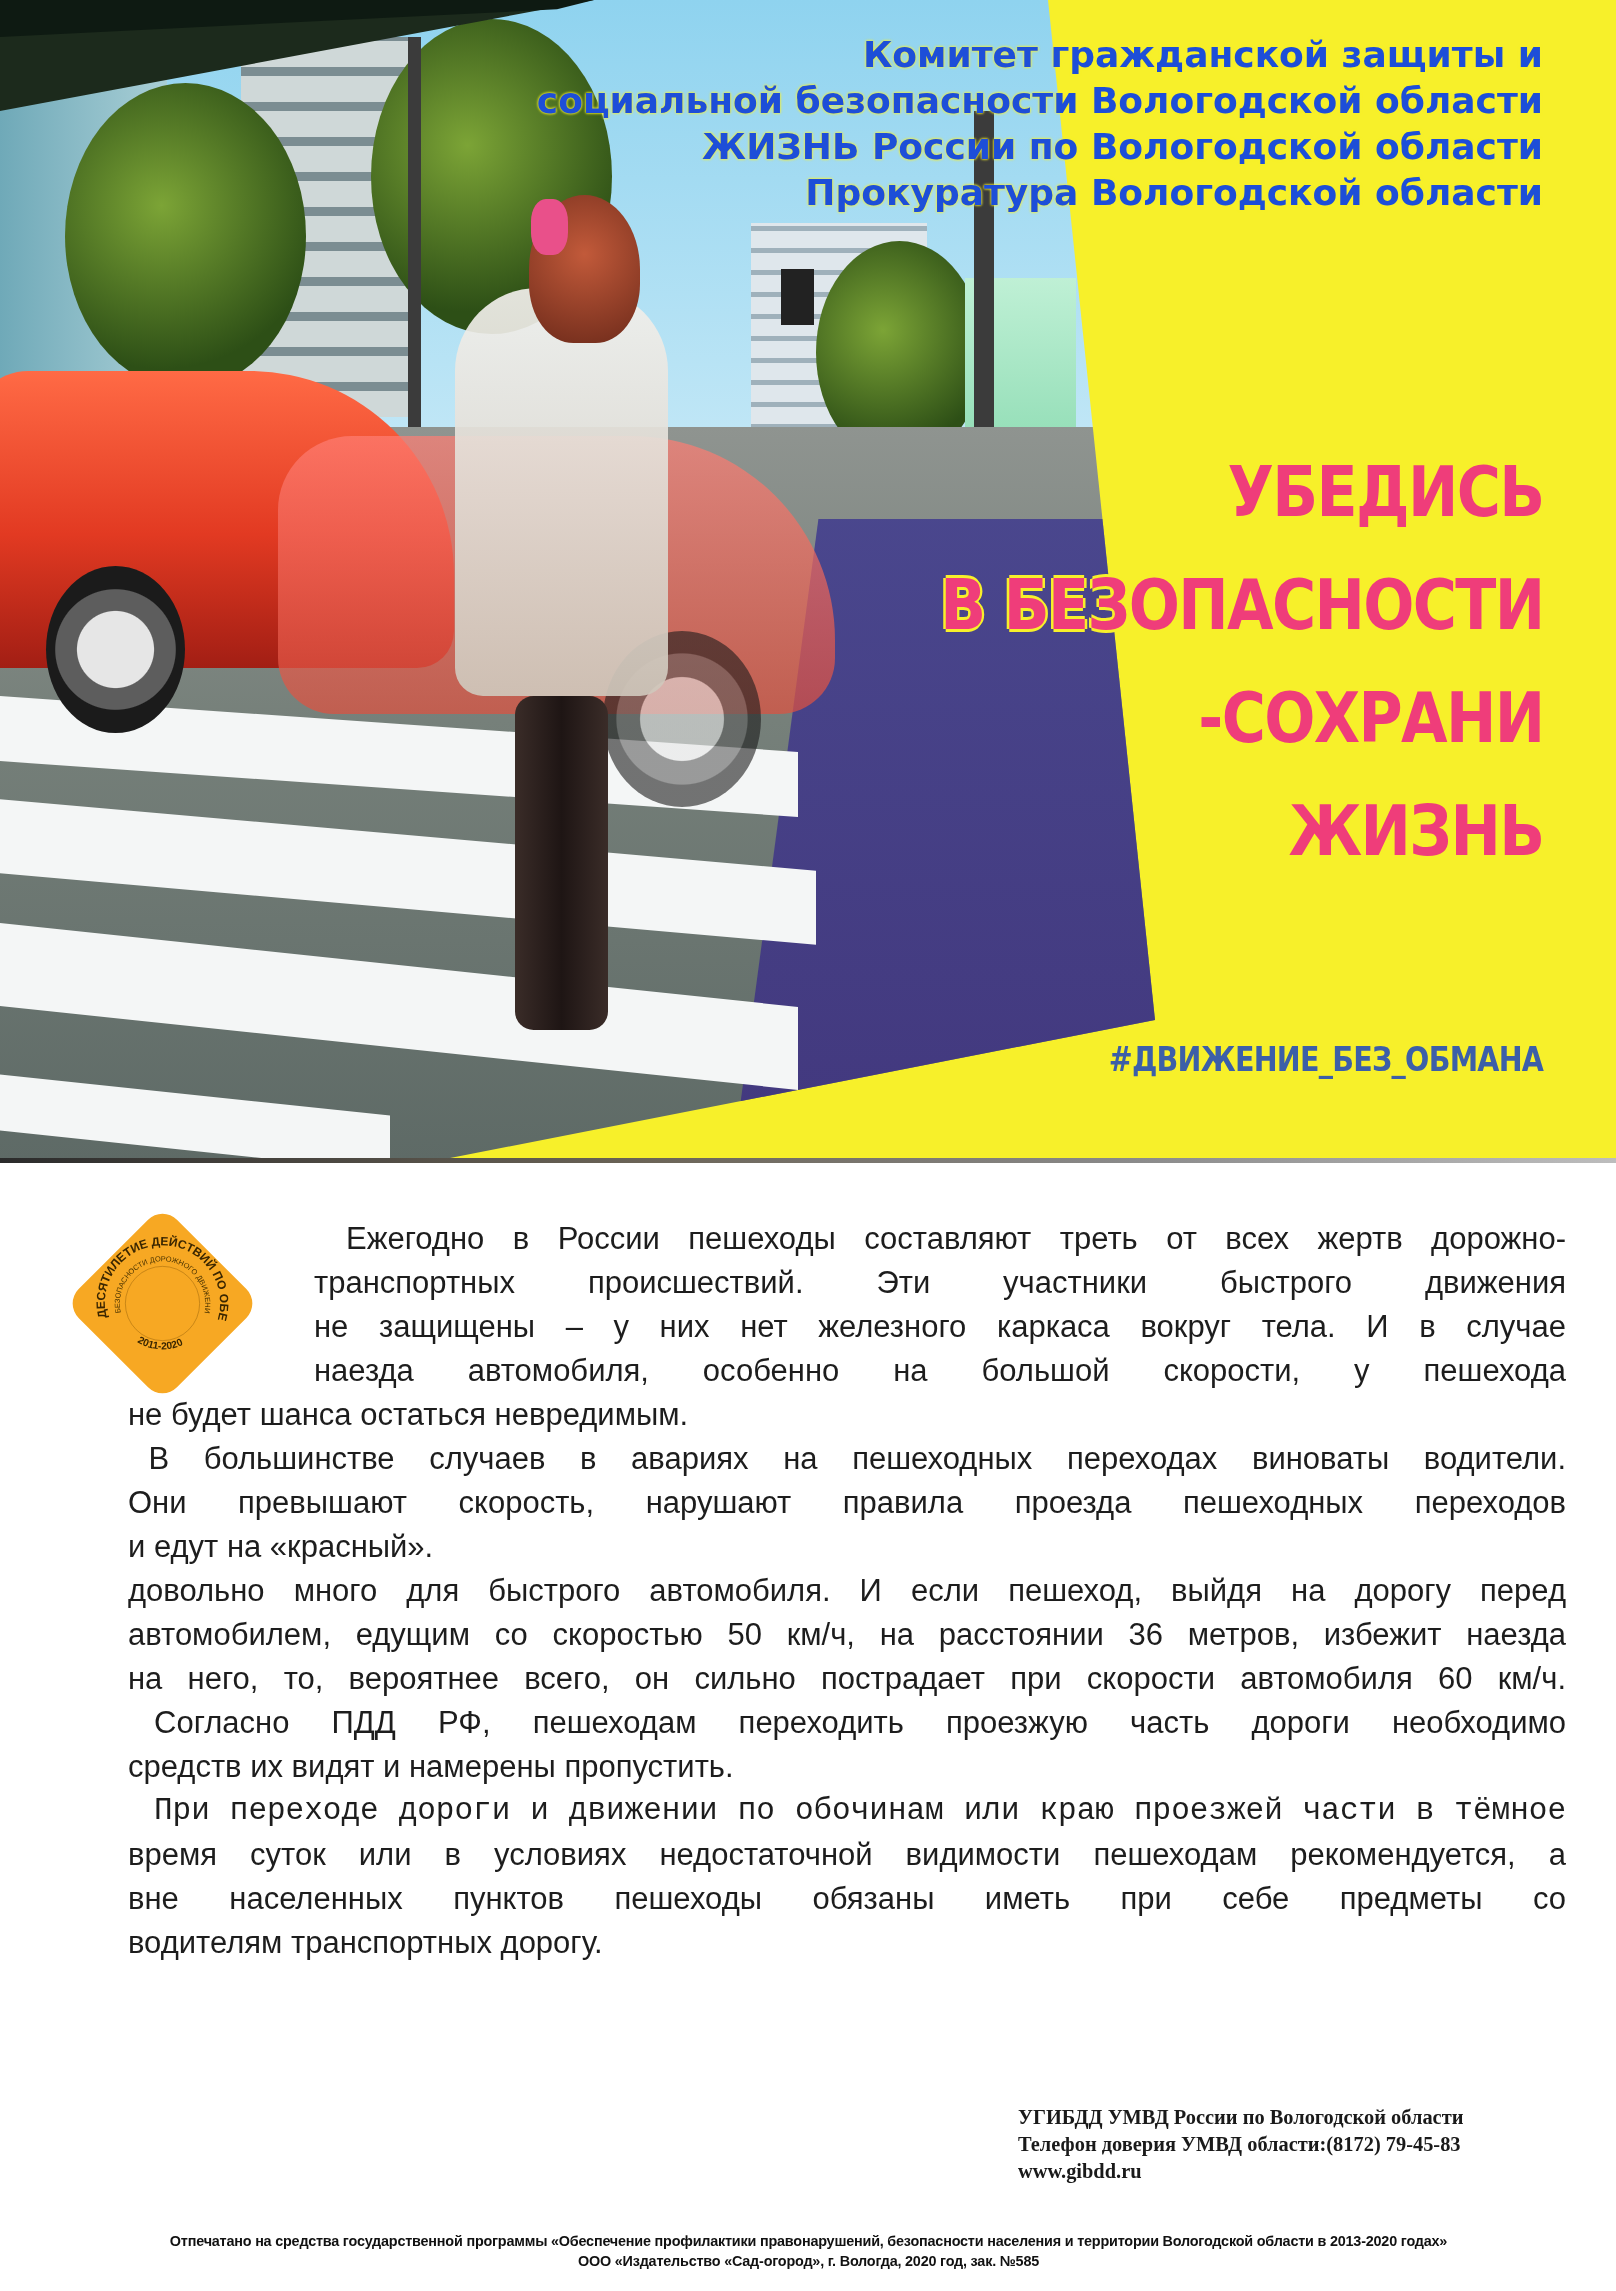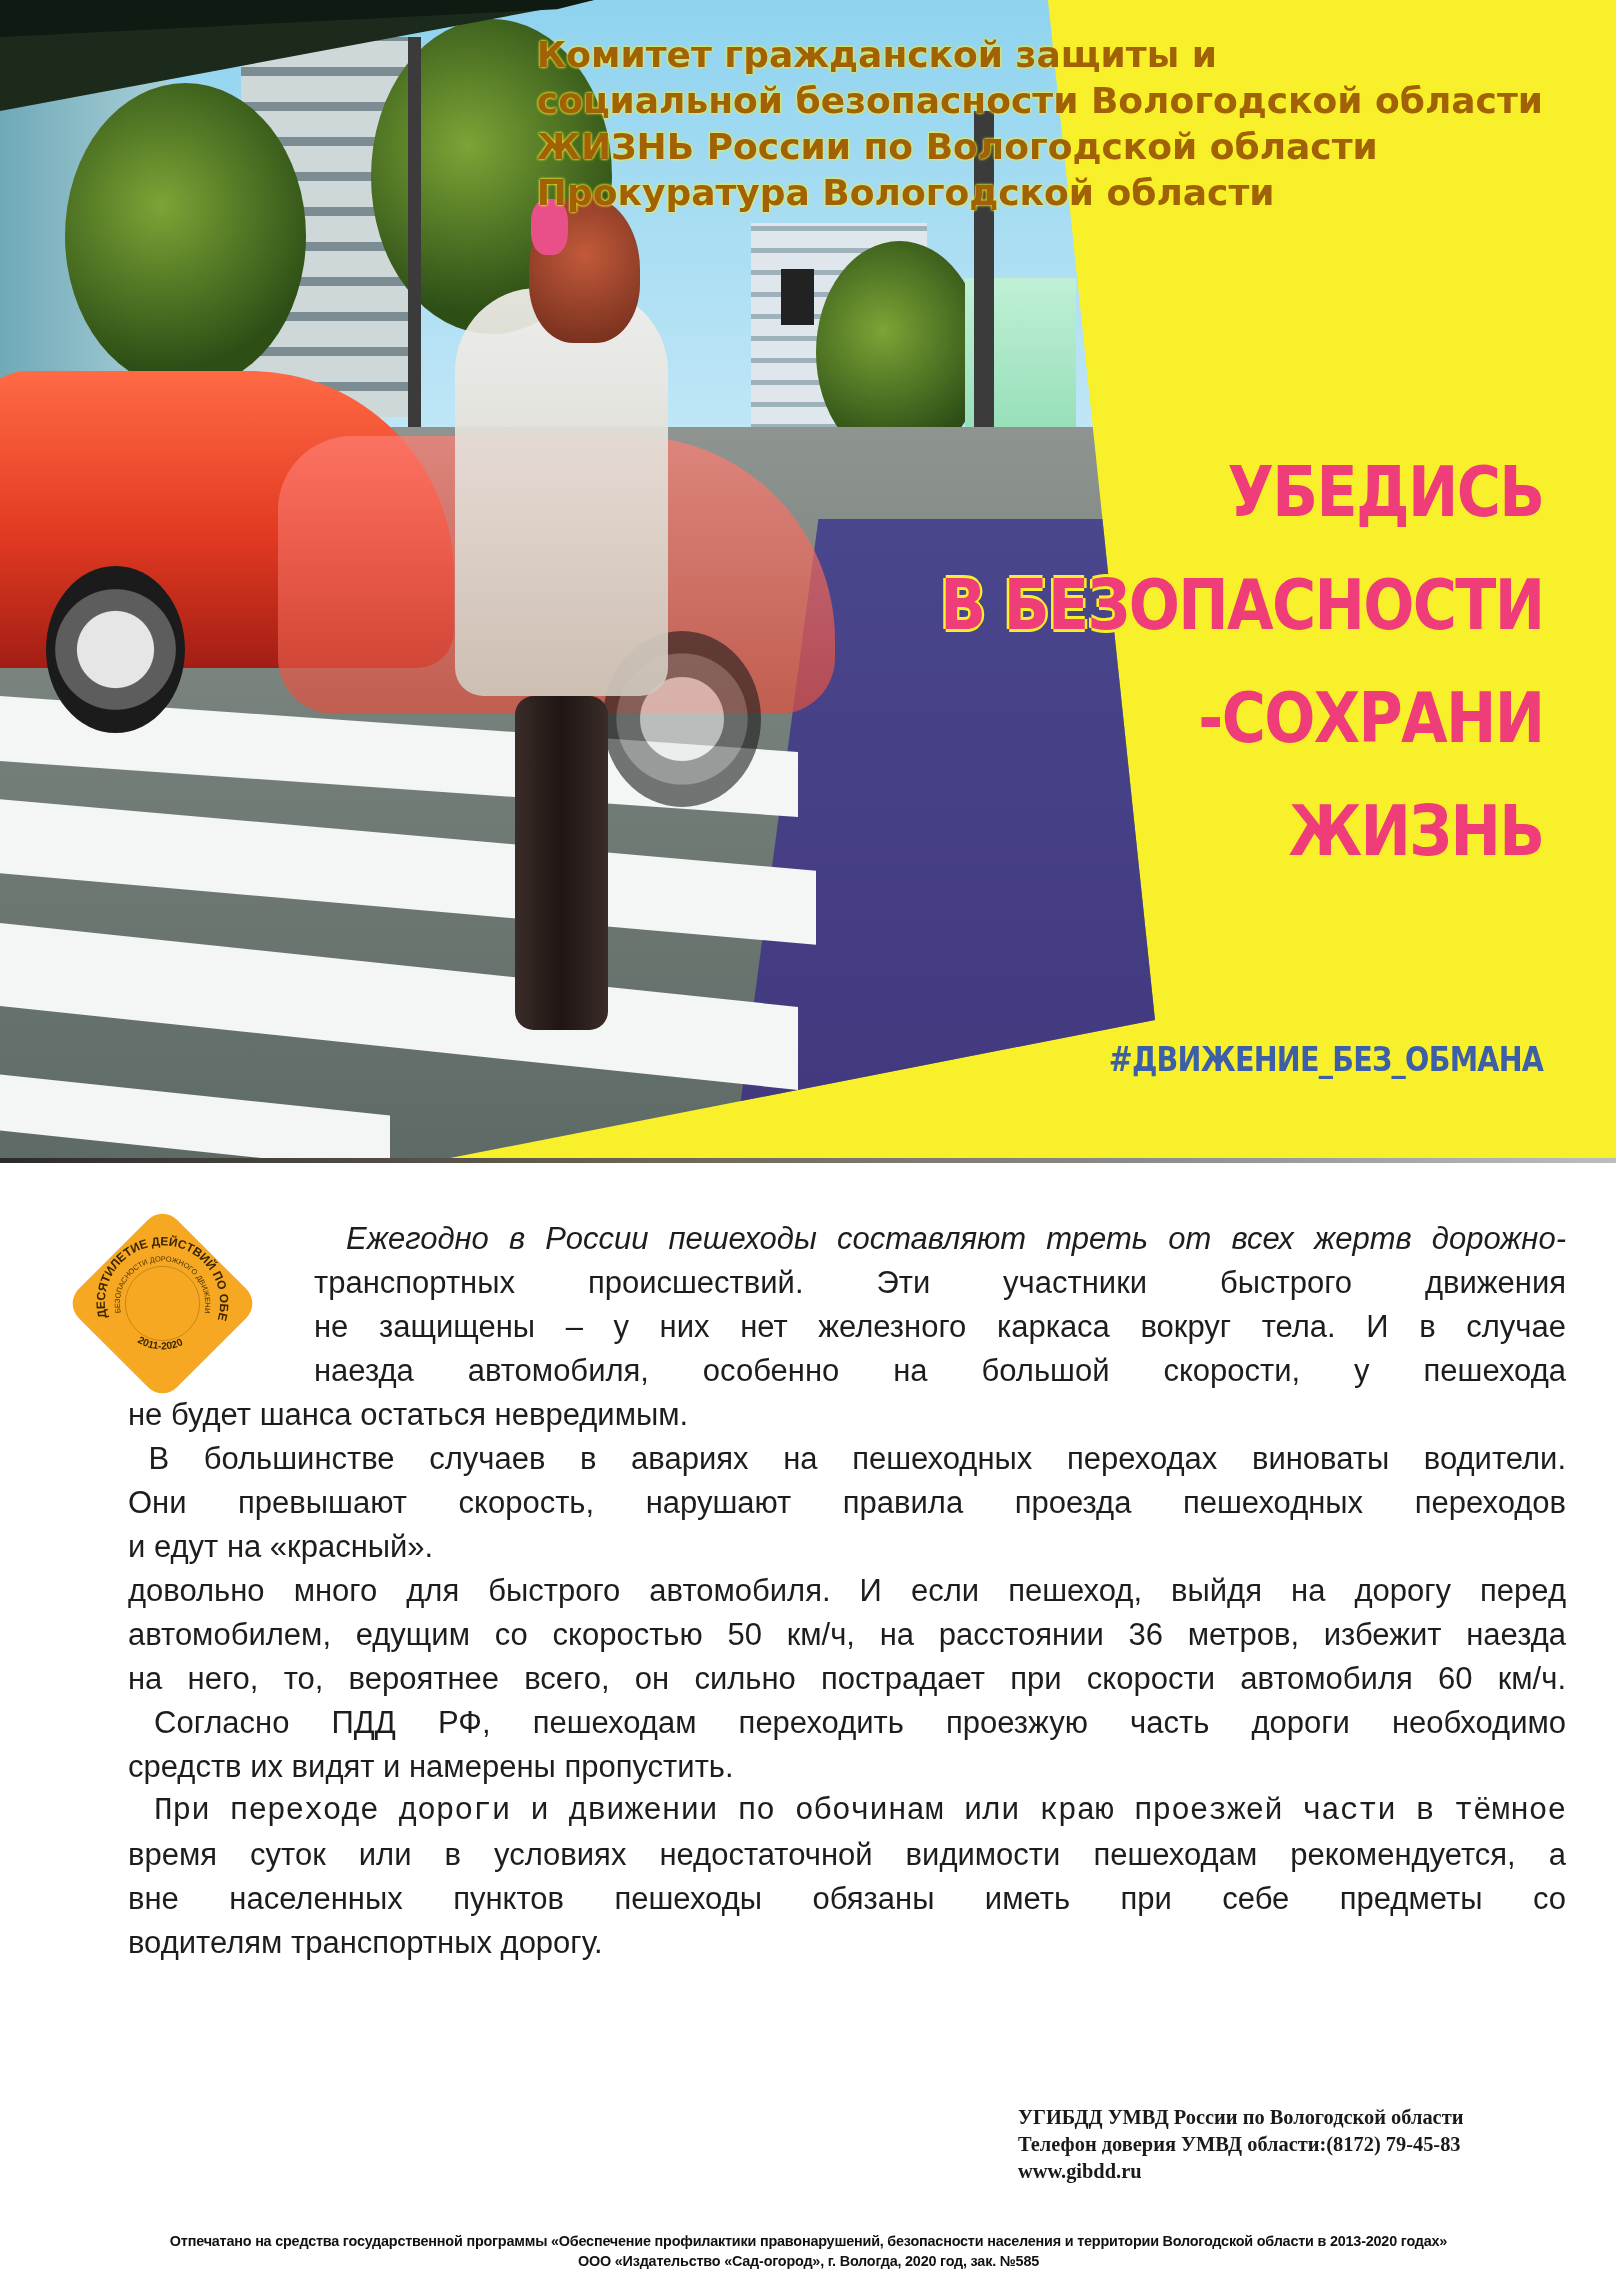--- a/index.html
+++ b/index.html
@@ -43,22 +43,22 @@
   .wheel { position:absolute; border-radius:50%; background:radial-gradient(circle,#e6e6e6 0 35%,#5d5d5d 36% 55%,#1b1b1b 56%); }
   .woman-coat { position:absolute; left:455px; top:288px; width:213px; height:408px;
                 background:linear-gradient(180deg,#f2f0ec,#cfc7bb); border-radius:83px 83px 28px 28px; opacity:.92; }
   .woman-hair { position:absolute; left:529px; top:195px; width:111px; height:148px;
                 background:radial-gradient(circle at 50% 40%,#c25a3a,#6d2a1a); border-radius:50% 50% 40% 40%; }
   .headphone { position:absolute; left:531px; top:199px; width:37px; height:56px; background:#e9508a; border-radius:40%; }
   .legs { position:absolute; left:515px; top:696px; width:93px; height:334px;
           background:linear-gradient(90deg,#3a2c28,#1e1514 50%,#3a2c28); border-radius:18.6px; }
 
   
-  .org { position:absolute; right:74px; top:32px; 
-         font-family:"DejaVu Sans", sans-serif; font-weight:bold; font-size:36px; line-height:46px; color:#a16207;
+  .org { position:absolute; right:74px; top:32px; text-align:right;
+         font-family:"DejaVu Sans", sans-serif; font-weight:bold; font-size:36px; line-height:46px; color:#1d4ed8;
          text-shadow:0 0 2.8px #f7f02a,0 0 2.8px #f7f02a; }
   .org div { white-space:nowrap; }
   .slogan { position:absolute; right:74px; top:436px; text-align:right;
             font-family:"DejaVu Sans", sans-serif; font-weight:bold; color:#ef3d7a;
             font-size:70px; line-height:113px; letter-spacing:-1.9px; transform:scaleX(.86); transform-origin:right;
             text-shadow:2.8px 0 0 #f7f02a,-2.8px 0 0 #f7f02a,0 2.8px 0 #f7f02a,0 -2.8px 0 #f7f02a; }
   .slogan div { white-space:nowrap; }
   .hashtag { position:absolute; right:74px; top:1039px; font-family:"DejaVu Sans", sans-serif; font-weight:bold;
              font-size:34px; color:#3c5fa8; letter-spacing:-0.9px; transform:scaleX(.84); transform-origin:right; white-space:nowrap; }
 
@@ -147,21 +147,21 @@
       <textPath href="#arcInner">БЕЗОПАСНОСТИ ДОРОЖНОГО ДВИЖЕНИЯ</textPath>
     </text>
     <text font-family="Liberation Sans, sans-serif" font-weight="bold" font-size="11" fill="#3a2600">
       <textPath href="#arcBottom" startOffset="22%">2011-2020</textPath>
     </text>
   </svg>
 </div>
 
 <div class="article">
   <p class="para p1" style="text-indent:0;">
-    <span class="line" style="padding-left:218px;font-style:italic;">Ежегодно в России пешеходы составляют треть от всех жертв дорожно-</span>
+    <span class="line" style="padding-left:218px;">Ежегодно в России пешеходы составляют треть от всех жертв дорожно-</span>
     <span class="line" style="padding-left:186px;">транспортных происшествий. Эти участники быстрого движения</span>
     <span class="line" style="padding-left:186px;">не защищены – у них нет железного каркаса вокруг тела. И в случае</span>
     <span class="line" style="padding-left:186px;">наезда автомобиля, особенно на большой скорости, у пешехода</span>
     <span class="line last">не будет шанса остаться невредимым.</span>
   </p>
   <p class="para" style="text-indent:0;">
     <span class="line" style="padding-left:20.4px;">В большинстве случаев в авариях на пешеходных переходах виноваты водители.</span>
     <span class="line">Они превышают скорость, нарушают правила проезда пешеходных переходов</span>
     <span class="line last">и едут на «красный».</span>
   </p>

